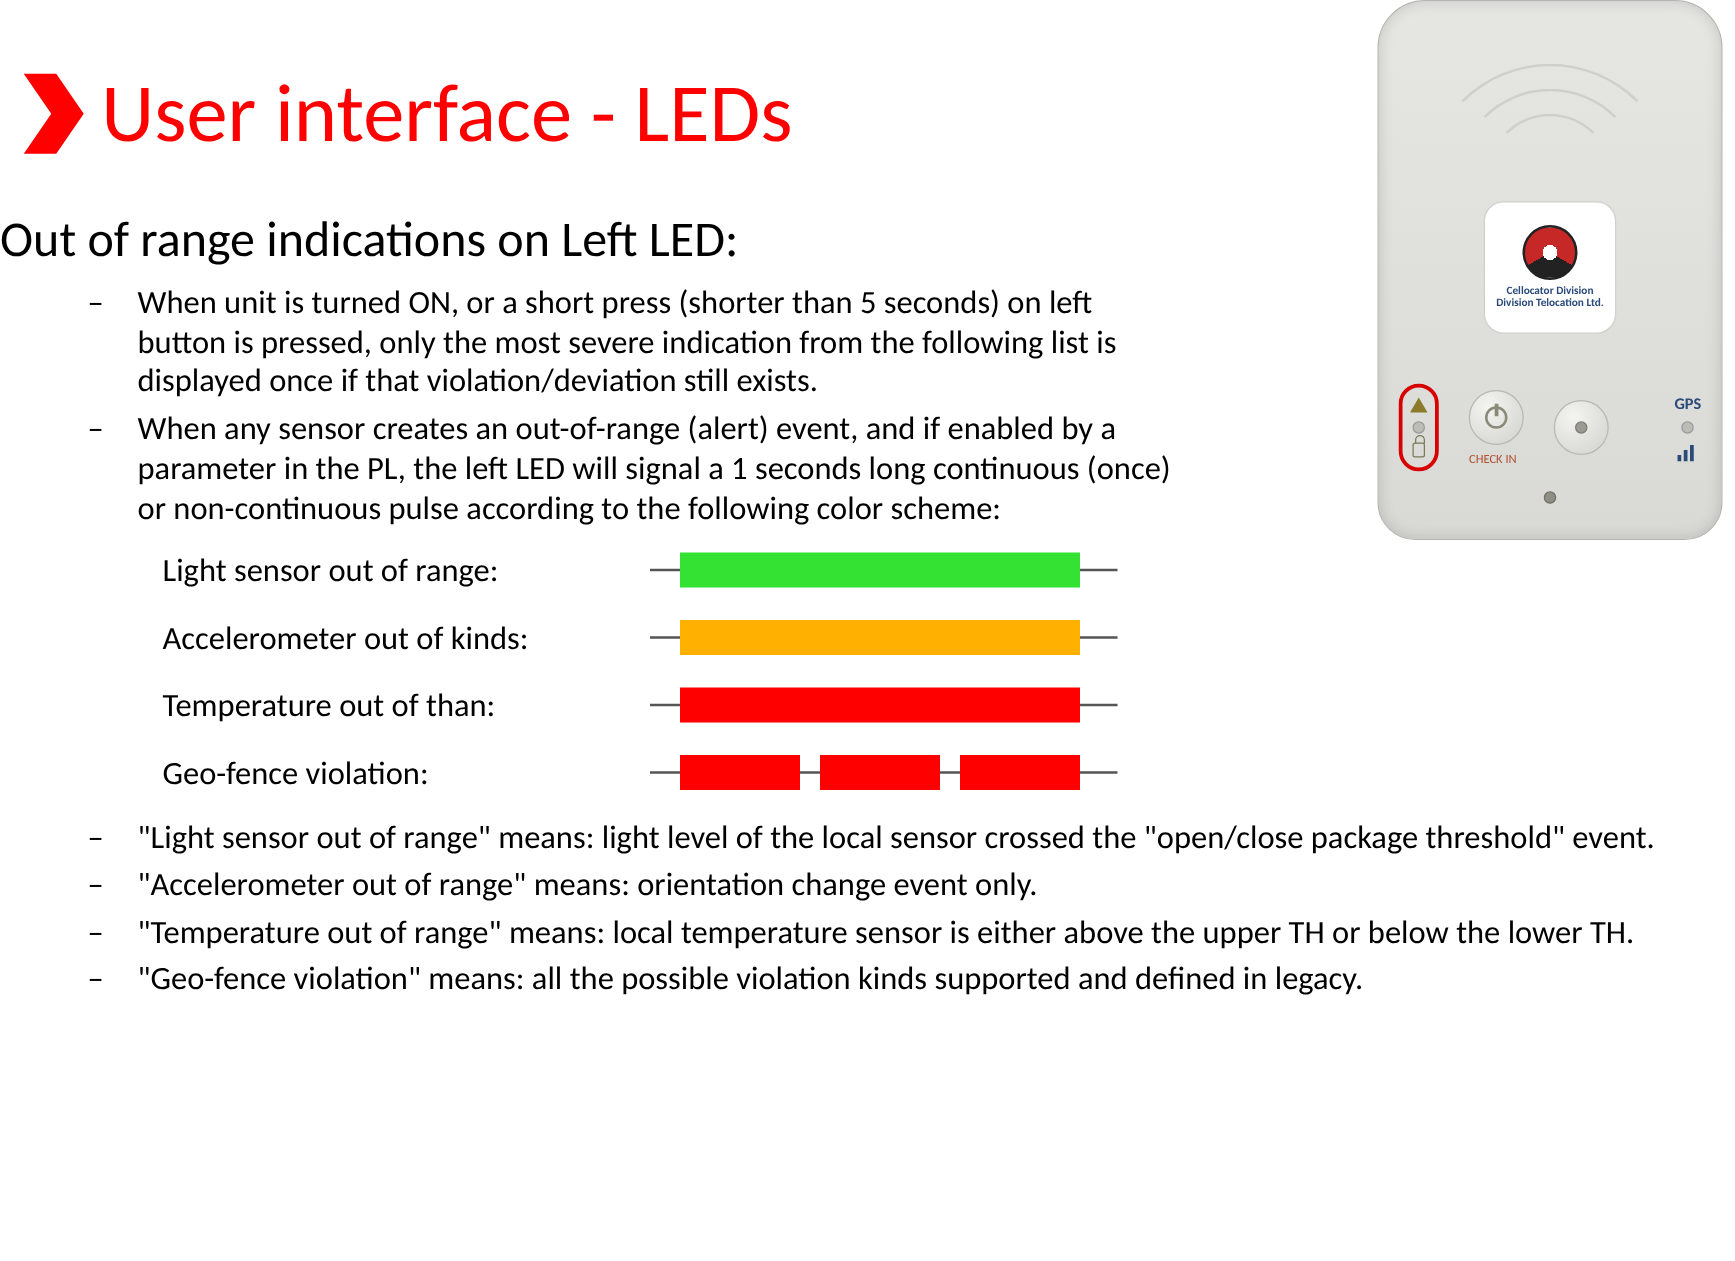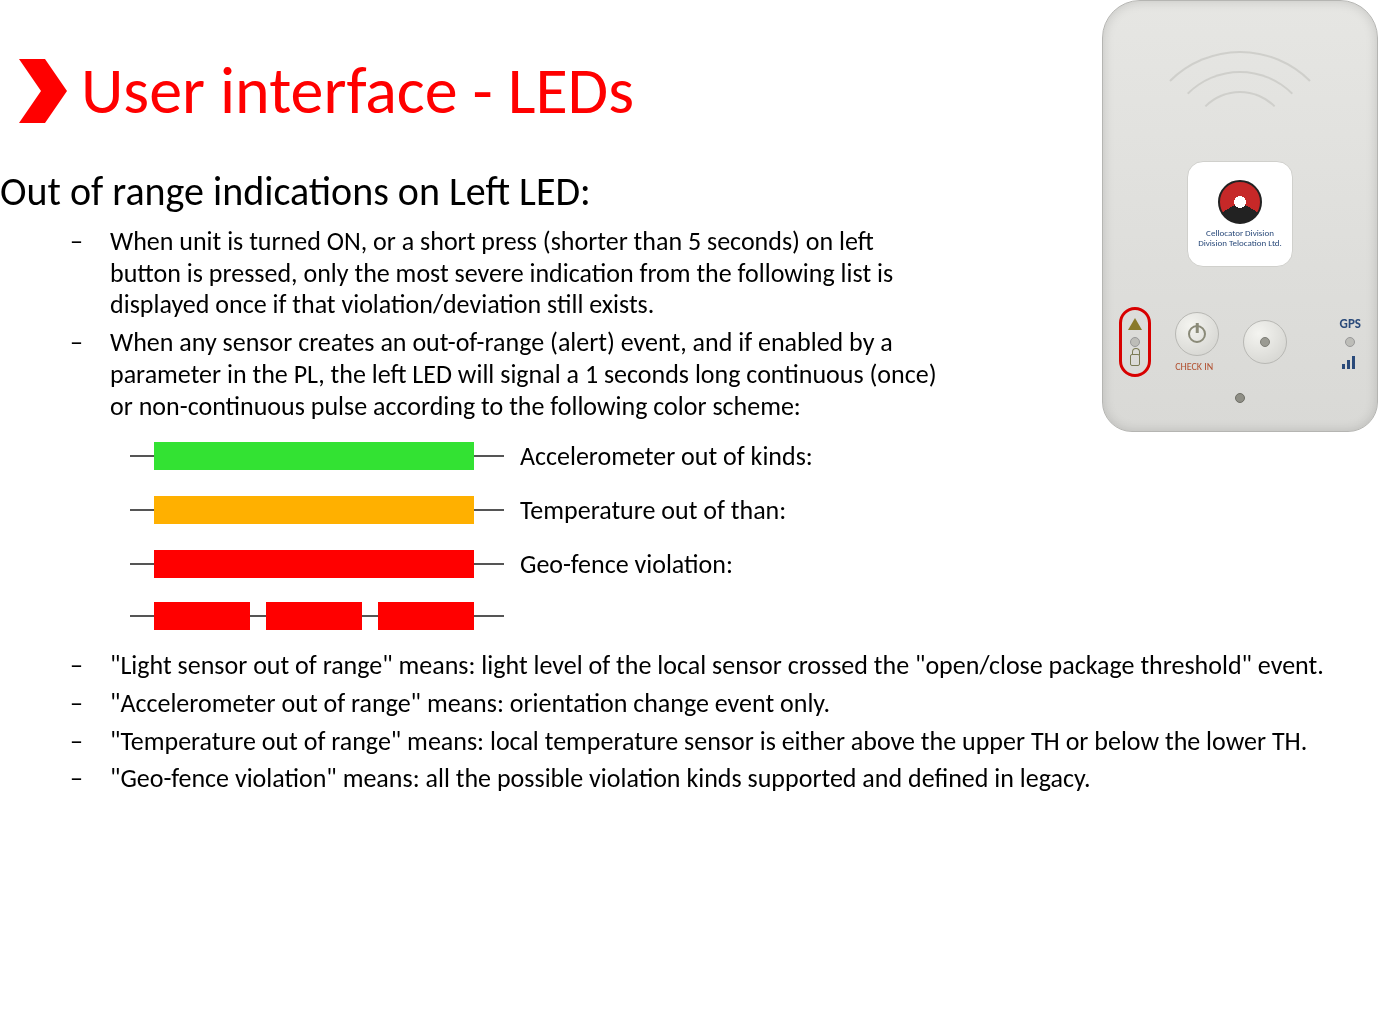--- a/index.html
+++ b/index.html
@@ -153,20 +153,21 @@
     top: 160px; left: 50%; transform: translateX(-50%);
     width: 106px; height: 106px;
     background: #fff;
     border-radius: 16px;
     border: 1px solid #d0d0cc;
     display: flex;
     flex-direction: column;
     align-items: center;
     justify-content: center;
     gap: 4px;
+    font-weight: bold;
   }
   .logo-swirl {
     width: 44px; height: 44px;
     border-radius: 50%;
     background:
       radial-gradient(circle at 50% 50%, #fff 0 6px, transparent 6px),
       conic-gradient(#c62828 0 120deg, #222 120deg 240deg, #c62828 240deg 360deg);
     border: 2px solid #222;
   }
   .logo-text {
@@ -349,20 +350,21 @@
   </div>
 
   <div class="subheading">Out of range indications on Left LED:</div>
 
   <ul class="bullets">
     <li>When unit is turned ON, or a short press (shorter than 5 seconds) on left button is pressed, only the most severe indication from the following list is displayed once if that violation/deviation still exists.</li>
     <li>When any sensor creates an out-of-range (alert) event, and if enabled by a parameter in the PL, the left LED will signal a 1 seconds long continuous (once) or non-continuous pulse according to the following color scheme:</li>
   </ul>
 
   <div class="color-scheme">
+      <div class="scheme-label">Light sensor out of range:</div>
       <div class="scheme-bar-wrap">
         <span class="lead-line"></span>
         <span class="solid-bar" style="background: rgb(51, 226, 51);"></span>
         <span class="trail-line"></span>
       </div>
       <div class="scheme-label">Accelerometer out of kinds:</div>
       <div class="scheme-bar-wrap">
         <span class="lead-line"></span>
         <span class="solid-bar" style="background: rgb(255, 176, 0);"></span>
         <span class="trail-line"></span>

